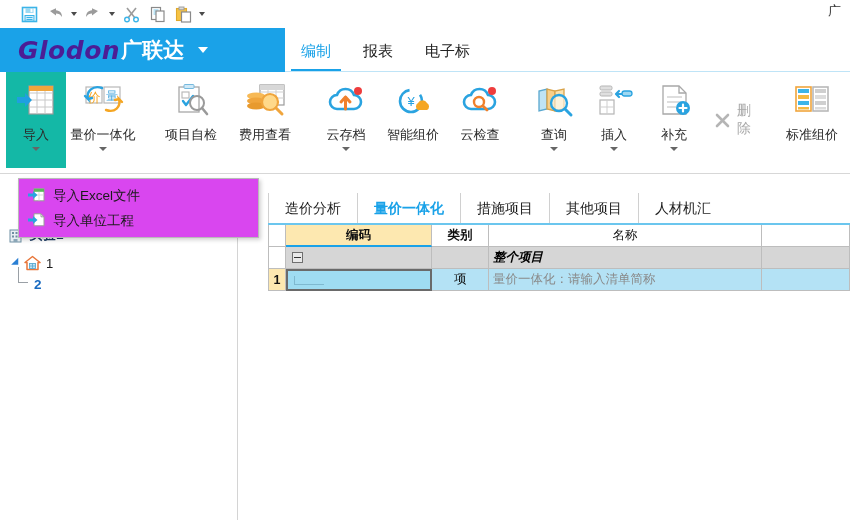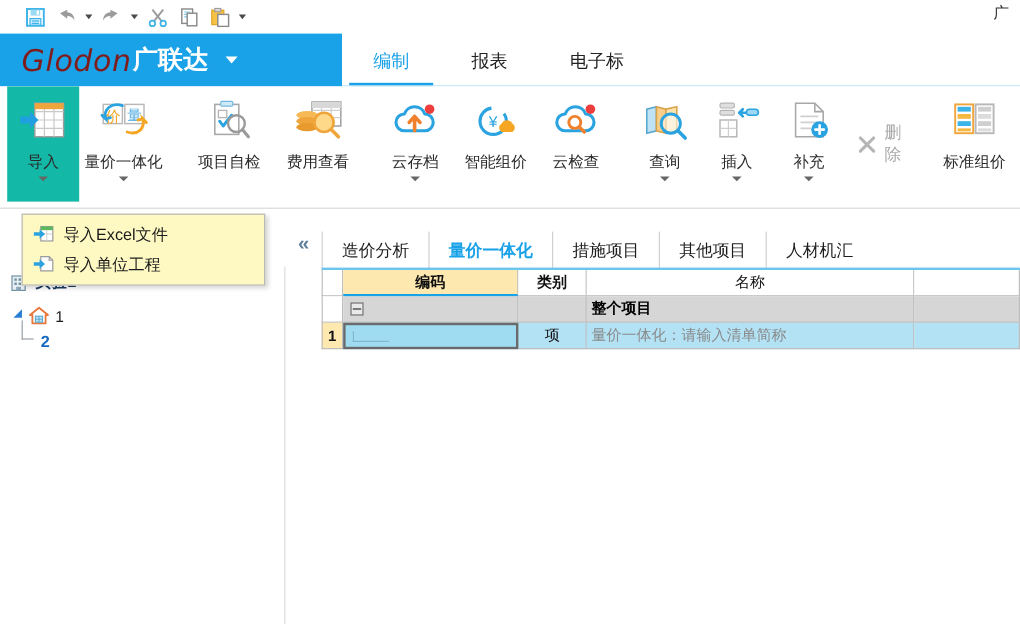--- a/index.html
+++ b/index.html
@@ -30,33 +30,33 @@
     overflow:hidden; width:18px;
   }
 
   
   .brandrow{ height:44px; display:flex; align-items:stretch; position:relative; background:#ffffff;}
   .brand{
     width:285px; background:#1aa2e8; display:flex; align-items:center; padding-left:18px;
     position:relative;
   }
   .brand-glodon{
-    color:#7f1d1d; font-style:italic; font-weight:normal; font-size:25px; letter-spacing:0.5px;
+    color:#4c1d95; font-style:italic; font-weight:bold; font-size:25px; letter-spacing:0.5px;
     font-family:"DejaVu Sans","Liberation Sans",sans-serif;
   }
   .brand-cn{
     color:#ffffff; font-weight:bold; font-size:21px; margin-left:1px; letter-spacing:0px;
   }
   .brand-caret{
     margin-left:14px; width:0;height:0;
     border-left:5px solid transparent;border-right:5px solid transparent;border-top:6px solid #ffffff;
   }
   .maintabs{ flex:1; display:flex; align-items:flex-end; background:#fff; }
   .mtab{
-    padding:0 26px; height:42px; display:flex; align-items:center; justify-content:center;
+    padding:0 16px; height:42px; display:flex; align-items:center; justify-content:center;
     font-size:15px; color:#222; position:relative; cursor:default;
   }
   .mtab.active{ color:#1aa2e8; }
   .mtab.active::after{
     content:""; position:absolute; left:6px; right:6px; bottom:0px; height:3px; background:#1aa2e8;
   }
   .brandrow::after{
     content:""; position:absolute; left:285px; right:0; bottom:0; height:1px; background:#bfe4f7;
   }
 
@@ -79,21 +79,21 @@
     margin-top:3px; width:0;height:0;
     border-left:4px solid transparent;border-right:4px solid transparent;border-top:4px solid #666;
   }
   .rbtn-inline{
     display:flex; align-items:center; height:96px; padding:0 10px; gap:6px;
   }
   .rbtn-inline .lbl{ font-size:14px; color:#a8a8a8; }
 
   
   .menu{
-    position:absolute; left:18px; top:178px; width:203px; background:#fef9c3;
+    position:absolute; left:18px; top:178px; width:241px; background:#d946ef;
     border:1px solid #b9b9b9; box-shadow:2px 2px 4px rgba(0,0,0,0.18); z-index:40;
     padding:4px 0;
   }
   .menu-item{
     height:25px; display:flex; align-items:center; padding-left:9px; gap:8px;
     font-size:13.5px; color:#1b1b1b; cursor:default;
   }
 
   
   .leftpane{
@@ -157,21 +157,21 @@
   .g-name{ width:280px; }
   .g-tail{ width:90px; }
 
   .hdr .gcell{ background:#ffffff; justify-content:center; font-weight:bold; }
   .hdr .g-code{ background:#fde8b0; border-bottom:2px solid #1aa2e8; font-weight:bold; }
   .hdr .g-rownum{ background:#ffffff; }
   .hdr .g-name{ font-weight:normal; }
 
   .row-group .gcell{ background:#d6d6d6; }
   .row-group .g-rownum{ background:#ffffff; }
-  .row-group .g-name{ font-weight:bold; color:#000; }
+  .row-group .g-name{ font-weight:bold; color:#000;font-style:italic; }
   .expander{
     width:11px;height:11px;border:1px solid #6f6f6f;background:#e9e9e9;
     display:flex;align-items:center;justify-content:center; margin-left:2px;
   }
   .expander::after{ content:""; width:7px;height:1px;background:#333; }
 
   .row-sel .gcell{ background:#b4e2f5; }
   .row-sel .g-rownum{ background:#fde8b0; font-weight:bold; }
   .row-sel .g-name{ color:#8a8a8a; }
   .cell-editing{

